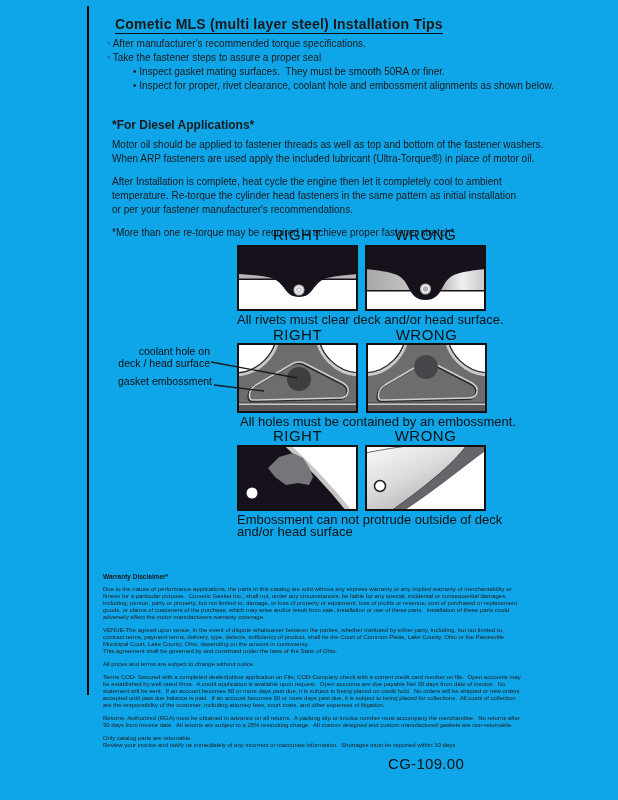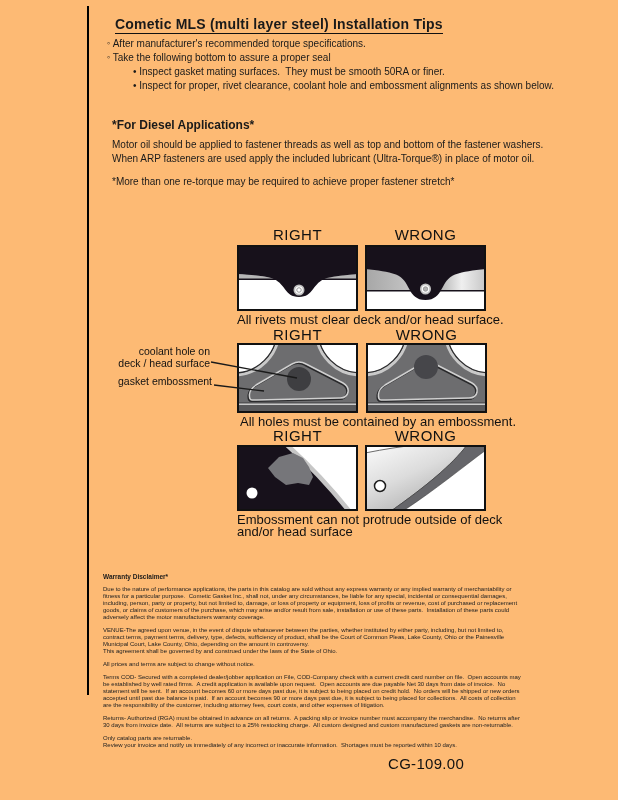--- a/index.html
+++ b/index.html
@@ -1,18 +1,18 @@
 <!DOCTYPE html>
 <html><head>
 <meta charset="utf-8">
 <style>
   html,body { margin:0; padding:0; background:#e8e8e8; }
   .page {
     position:relative; width:618px; height:800px; margin:0 auto;
-    background:#fdba74; overflow:hidden;
+    background:#0ea5e9; overflow:hidden;
     font-family:"Liberation Sans", sans-serif; color:#1a1a1a;
   }
   .left-rule { position:absolute; left:87px; top:6px; width:2px; height:689px; background:#000; }
 
   .doc-title {
     position:absolute; left:115px; top:16px;
     font-size:14px; font-weight:bold; letter-spacing:.2px;
   }
   .doc-title span { display:inline-block; border-bottom:1.6px solid #111; padding-bottom:1px; }
 
@@ -43,29 +43,32 @@
 </head>
 <body>
 
 <div class="page">
   <div class="left-rule"></div>
 
   <div class="doc-title"><span>Cometic MLS (multi layer steel) Installation Tips</span></div>
 
   <div class="tips">
     <div class="tip l1">After manufacturer's recommended torque specifications.</div>
-    <div class="tip l1">Take the following bottom to assure a proper seal</div>
+    <div class="tip l1">Take the fastener steps to assure a proper seal</div>
     <div class="tip l2">Inspect gasket mating surfaces.  They must be smooth 50RA or finer.</div>
     <div class="tip l2">Inspect for proper, rivet clearance, coolant hole and embossment alignments as shown below.</div>
   </div>
 
   <div class="diesel">
     <div class="diesel-h">*For Diesel Applications*</div>
     <p class="para">Motor oil should be applied to fastener threads as well as top and bottom of the fastener washers.
 When ARP fasteners are used apply the included lubricant (Ultra-Torque®) in place of motor oil.</p>
+    <p class="para">After Installation is complete, heat cycle the engine then let it completely cool to ambient
+temperature. Re-torque the cylinder head fasteners in the same pattern as initial installation
+or per your fastener manufacturer's recommendations.</p>
     <p class="para">*More than one re-torque may be required to achieve proper fastener stretch*</p>
   </div>
 
   <div class="fig-label" style="left:237px; top:226px;">RIGHT</div>
   <div class="fig-label" style="left:365px; top:226px;">WRONG</div>
 
   <div class="fig" style="left:237px; top:245px;">
     <svg width="121" height="66" viewBox="0 0 242 132">
       <rect x="0" y="0" width="242" height="132" fill="#fff"></rect>
       <path d="M0,58 C28,60 48,61 68,66 L76,69 L0,69 Z" fill="#b6b6b6"></path>

